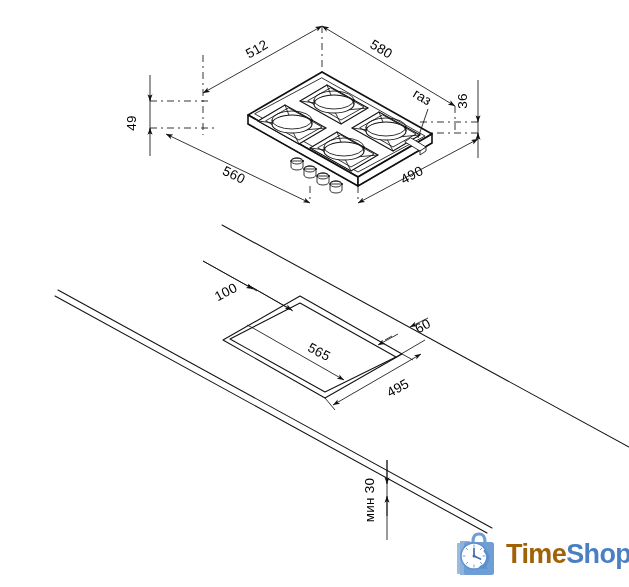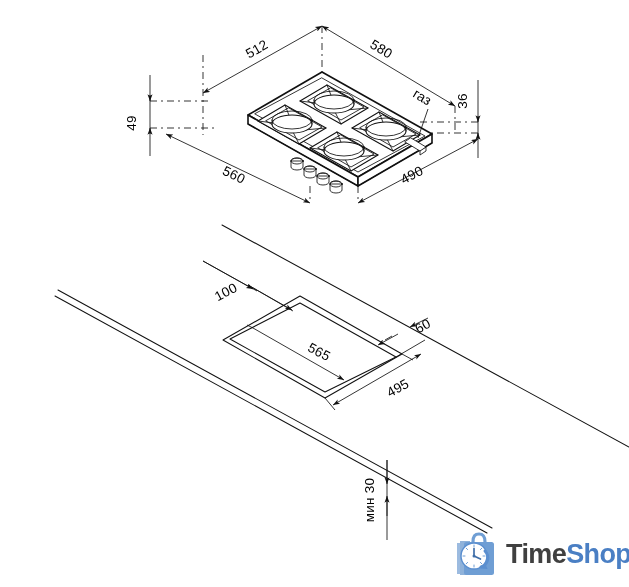--- a/index.html
+++ b/index.html
@@ -62,21 +62,21 @@
   }
   #brand-logo .mark { width: 50px; height: 50px; display: block; }
   #brand-logo .wordmark {
     font-family: "Liberation Sans", sans-serif;
     font-size: 27px;
     font-weight: bold;
     letter-spacing: -0.6px;
     line-height: 1;
     white-space: nowrap;
   }
-  #brand-logo .wordmark .w1 { color: #404040; }
+  #brand-logo .wordmark .w1 { color: #a16207; }
   #brand-logo .wordmark .w2 { color: #4a7fc4; }
 </style>
 </head>
 <body>
 
 <div id="drawing-root">
 
   <svg class="dwg" viewBox="0 0 629 587" xmlns="http://www.w3.org/2000/svg">
 
     <g>

